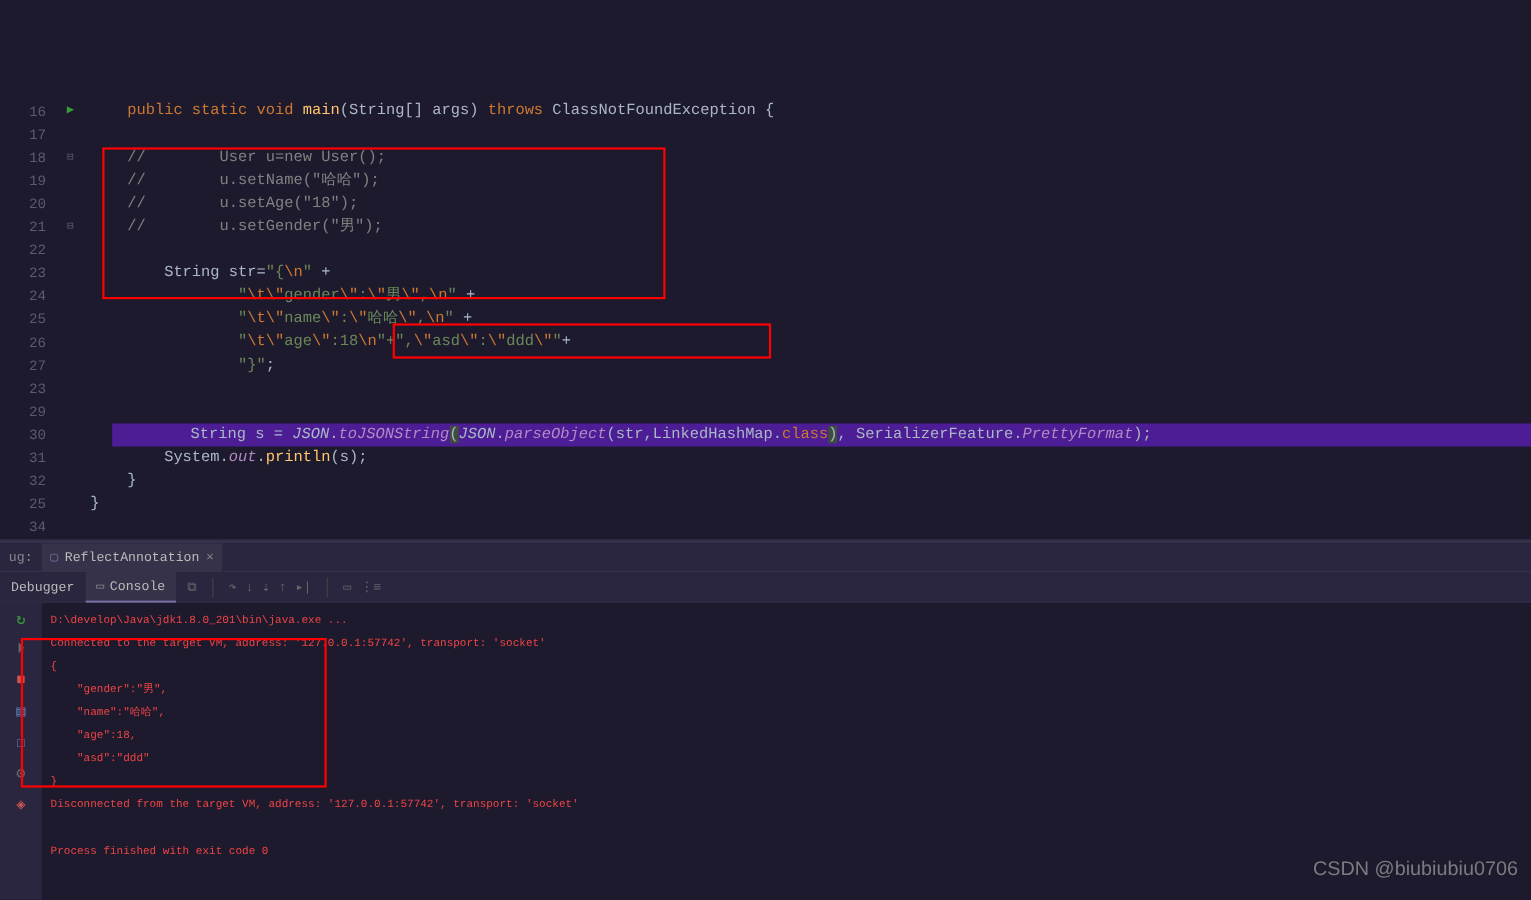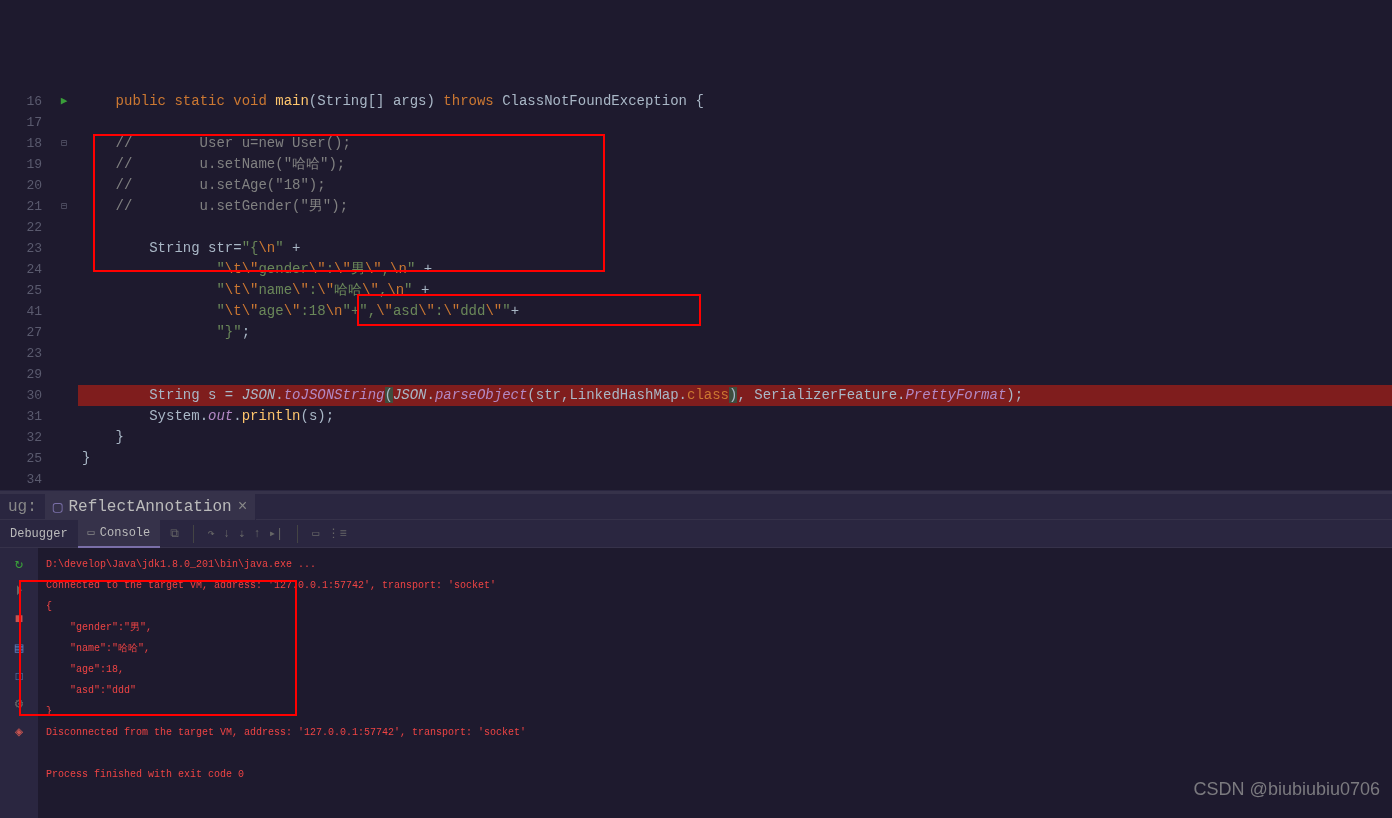--- a/index.html
+++ b/index.html
@@ -43,21 +43,21 @@
 .run-icon { color: #3a9e3a; font-size: 11px; }
 .fold-icon { color: #5a5a6e; font-size: 10px; }
 .code {
   flex: 1;
   padding-top: 1px;
   line-height: 21px;
   position: relative;
   white-space: pre;
 }
 .code-line { height: 21px; padding-left: 4px; position: relative; }
-.hl-line { background: #7f1d1d; }
+.hl-line { background: #4c1d95; margin-left: 24px; }
 .kw { color: #cc7832; }
 .str { color: #6a8759; }
 .esc { color: #cc7832; }
 .type { color: #a9b7c6; }
 .method { color: #ffc66d; }
 .static-m { color: #b389c5; font-style: italic; }
 .static-f { color: #b389c5; font-style: italic; }
 .class-it { color: #a9b7c6; font-style: italic; }
 .paren { color: #a9b7c6; }
 .match-paren { background: #3e4d3e; }
@@ -79,21 +79,21 @@
   height: 324px;
   display: flex;
   flex-direction: column;
 }
 .debug-tabs {
   height: 26px;
   background: #2a2640;
   display: flex;
   align-items: center;
   border-bottom: 1px solid #36324a;
-  font-size: 16px;
+  font-size: 12px;
   color: #bbbbbb;
 }
 .debug-tabs .label { padding: 0 8px; color: #888; }
 .debug-tabs .tab {
   display: flex; align-items: center; gap: 6px;
   padding: 0 8px; height: 26px;
   background: #36324a;
   border-right: 1px solid #2a2640;
 }
 .debug-tabs .tab .close { color: #888; cursor: pointer; }
@@ -162,21 +162,21 @@
       <div>16</div>
       <div>17</div>
       <div>18</div>
       <div>19</div>
       <div>20</div>
       <div>21</div>
       <div>22</div>
       <div>23</div>
       <div>24</div>
       <div>25</div>
-      <div>41</div>
+      <div>26</div>
       <div>27</div>
       <div>23</div>
       <div>29</div>
       <div>30</div>
       <div>31</div>
       <div>32</div>
       <div>25</div>
       <div>34</div>
     </div>
   <div class="gutter-markers" id="markers">

